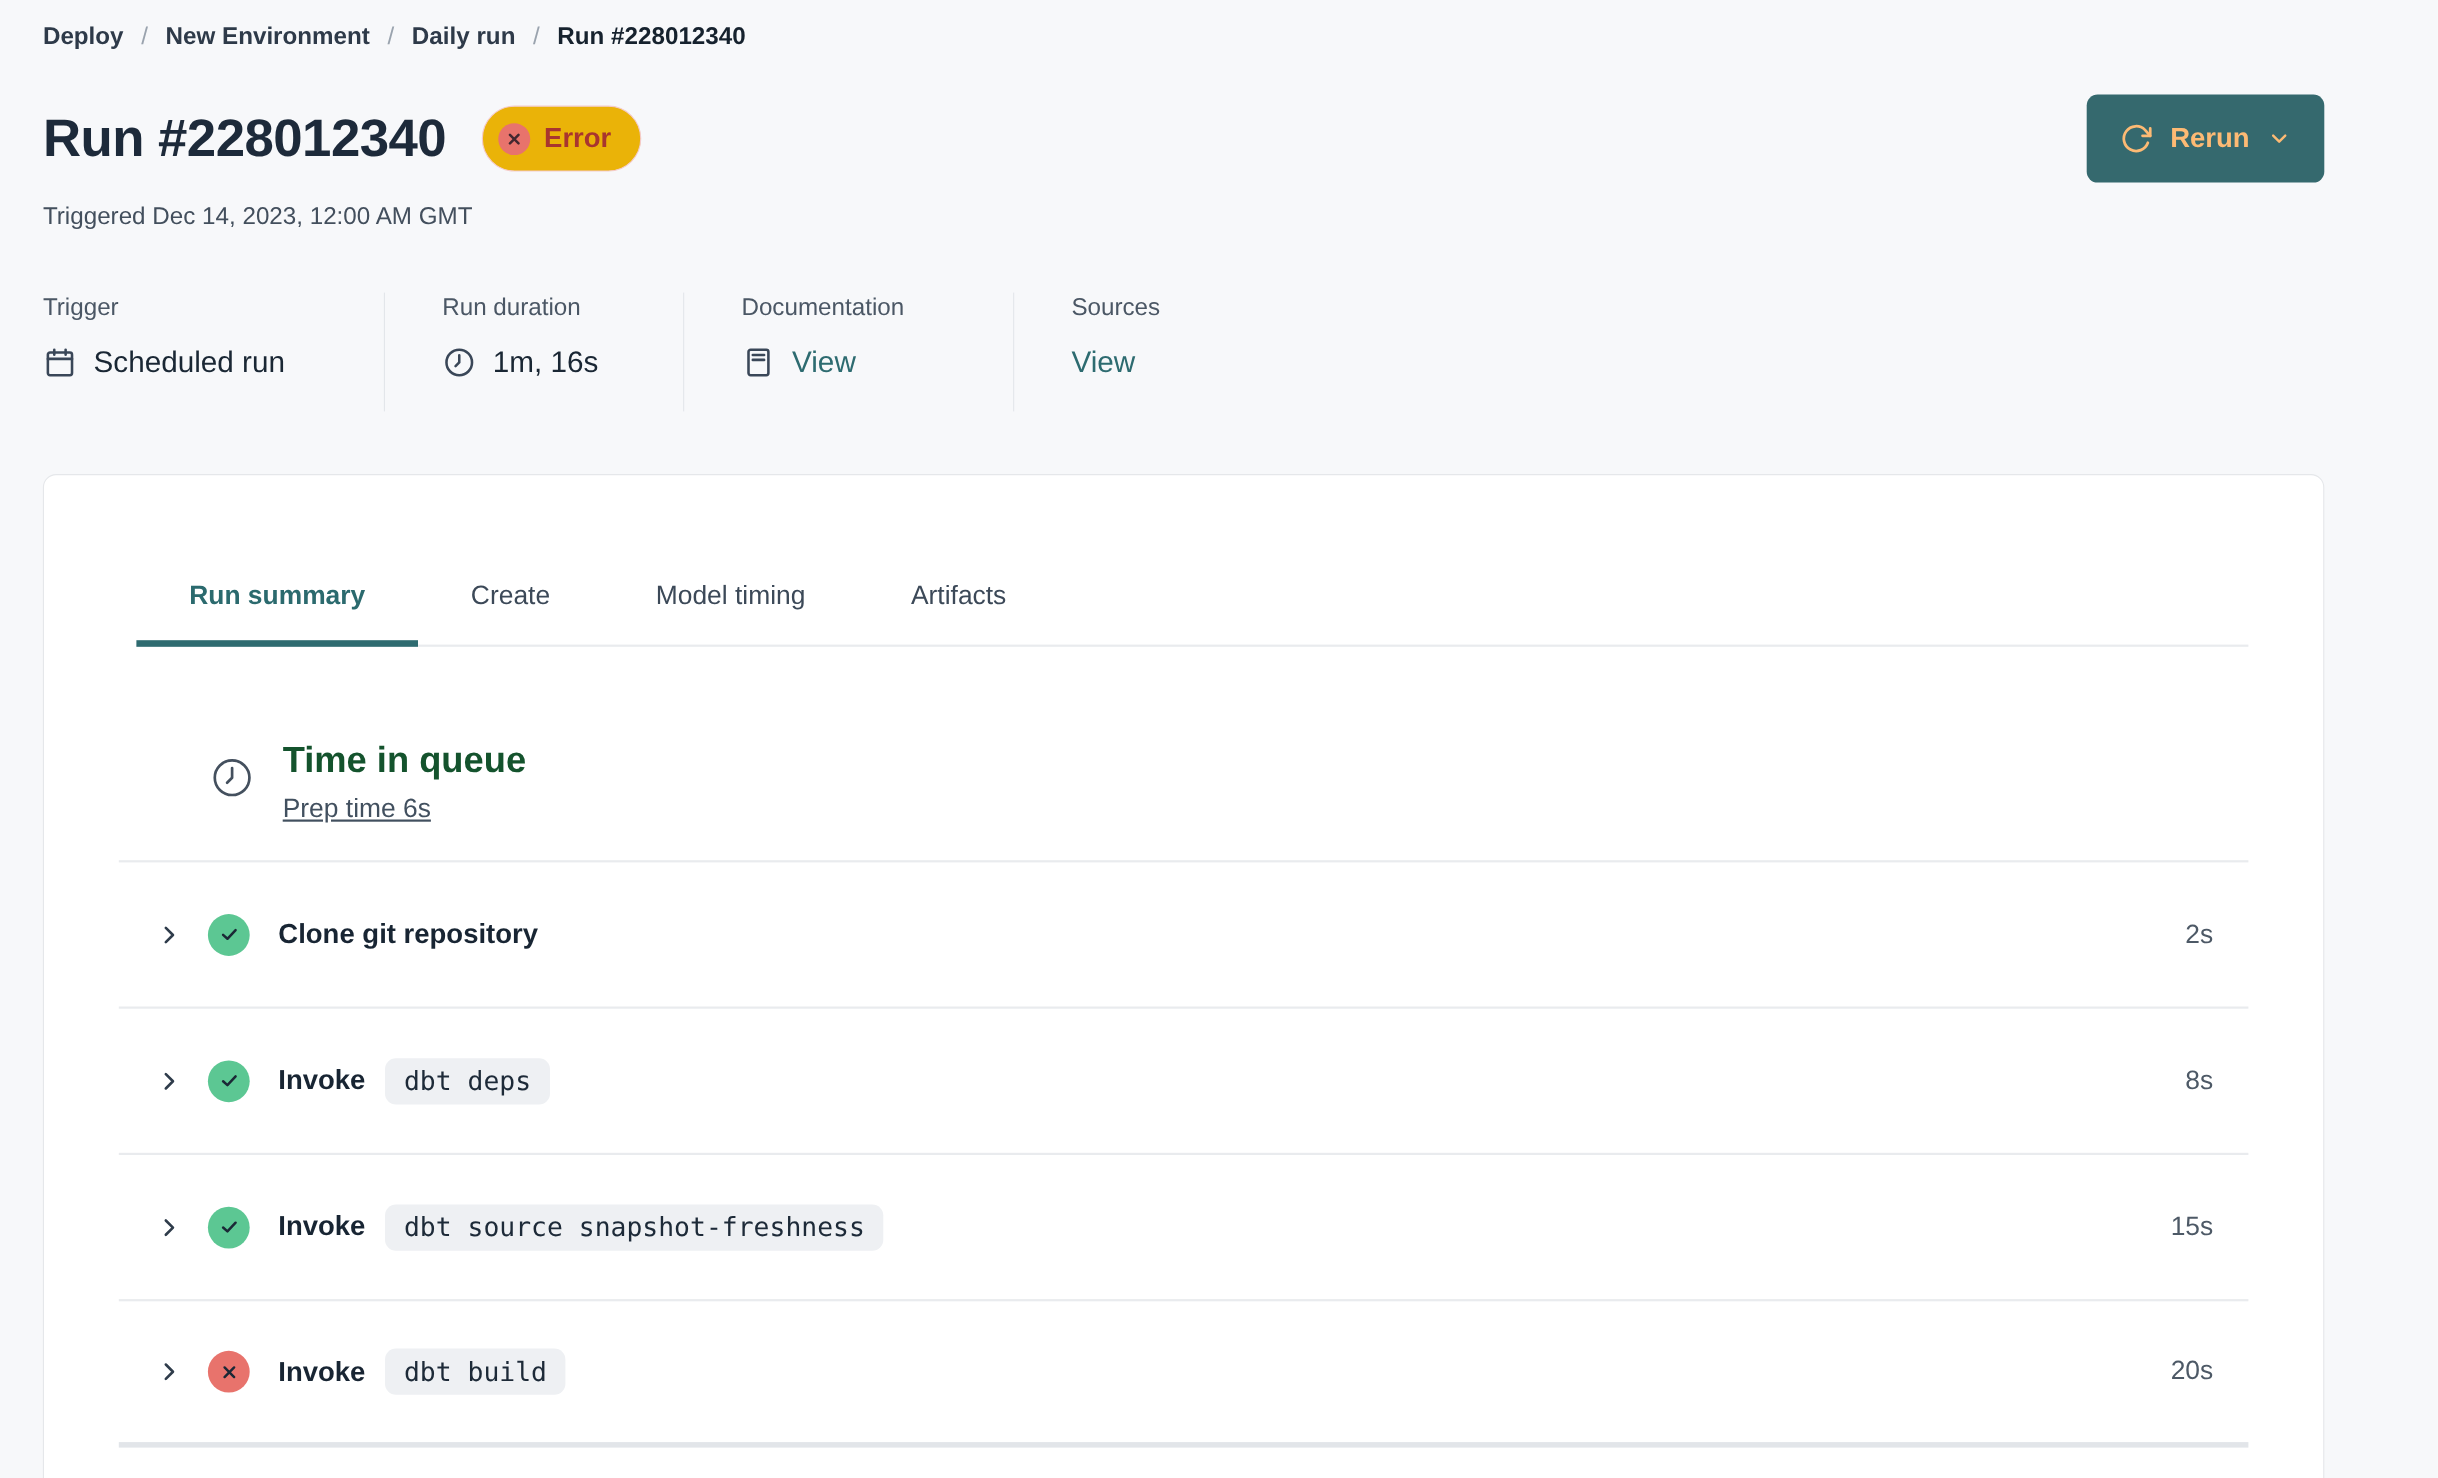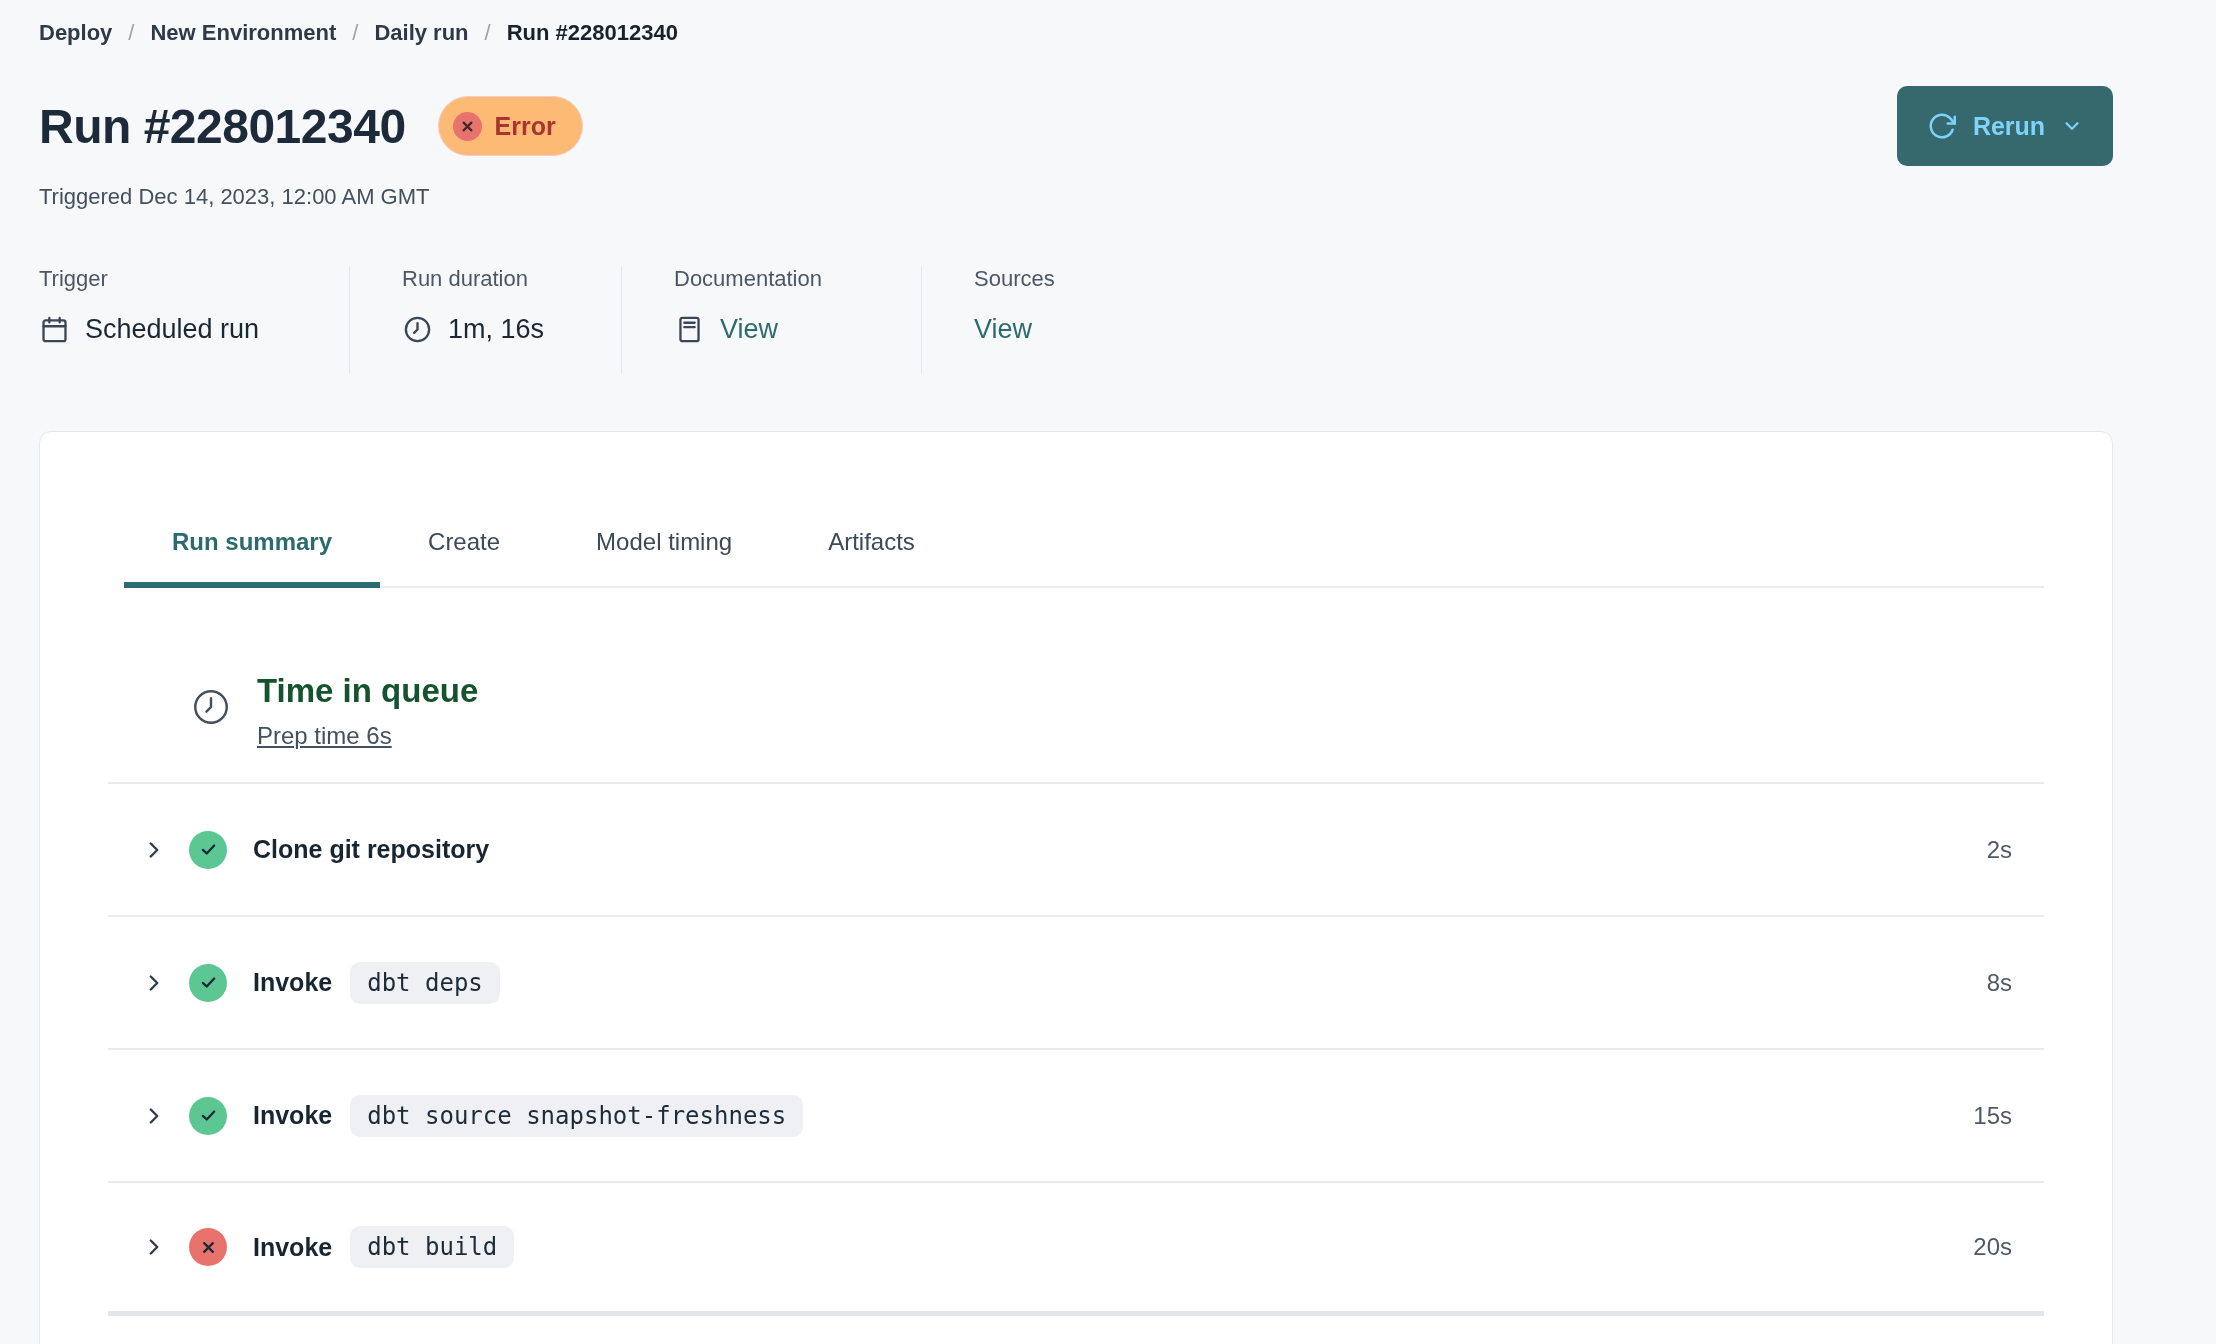--- a/index.html
+++ b/index.html
@@ -22,33 +22,33 @@
   .breadcrumb .crumb { cursor:pointer; }
   .breadcrumb .crumb.current { color:#16222e; cursor:default; }
   .breadcrumb .sep { color:#9aa3ae; font-weight:400; margin:0 16px; }
 
   
   .title-row { display:flex; align-items:center; margin-top:36px; }
   .page-title { font-size:48px; font-weight:700; color:#1d2a3a; letter-spacing:-0.5px; }
   .status-badge {
     display:inline-flex; align-items:center; gap:13px;
     margin-left:32px; height:60px; padding:0 26px 0 14px;
-    background:#fdba74; border:1px solid #f4cbca; border-radius:30px;
+    background:#eab308; border:1px solid #f4cbca; border-radius:30px;
   }
   .status-badge .badge-circle {
     width:29px; height:29px; border-radius:50%; background:#e8736c;
     display:flex; align-items:center; justify-content:center; color:#432830;
   }
   .status-badge .badge-label { font-size:25px; font-weight:700; color:#a8352f; }
 
   .rerun-btn {
     margin-left:auto;
     display:flex; align-items:center; justify-content:center; gap:16px;
     width:216px; height:80px;
-    background:#35696e; color:#7dd3fc;
+    background:#35696e; color:#fdba74;
     border:none; border-radius:10px;
     font-family:inherit; font-size:25px; font-weight:700;
     cursor:pointer;
   }
   .triggered { margin-top:18px; font-size:22px; color:#434f5d; }
 
   
   .meta-row { display:flex; margin-top:56px; }
   .meta-col { padding-left:52px; min-height:108px; }
   .meta-col:first-child { padding-left:0; }

